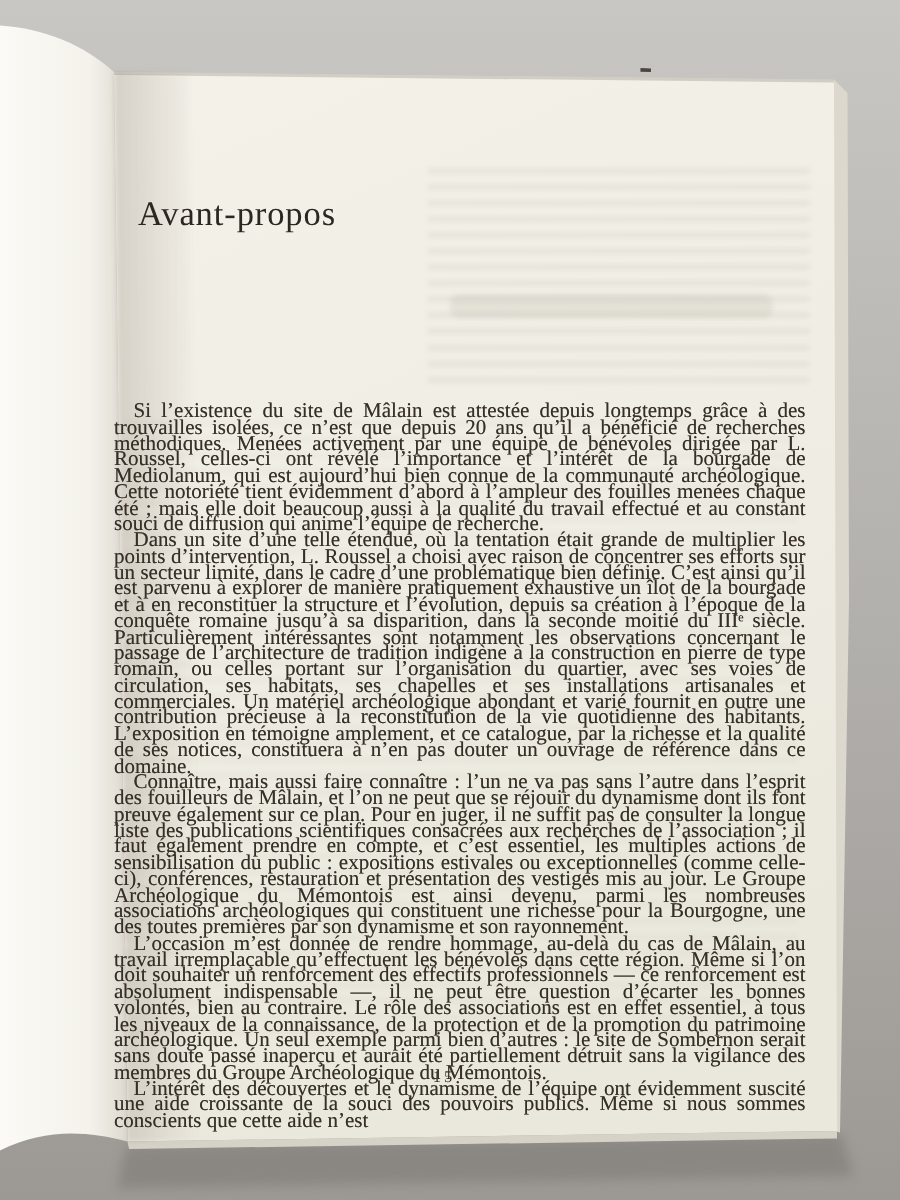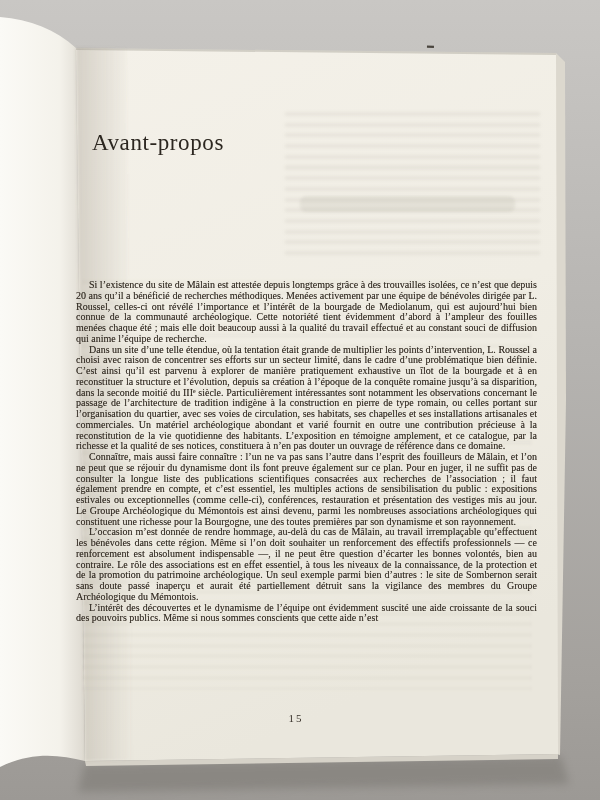--- a/index.html
+++ b/index.html
@@ -33,23 +33,23 @@
     top: 130px;
     margin: 0;
     font-size: 23px;
     font-weight: normal;
     letter-spacing: 0.6px;
     color: #2c2720;
   }
   .body-text {
     position: absolute;
     left: 76px;
-    top: 280px;
+    top: 270px;
     width: 461px;
-    font-size: 10px;
+    font-size: 14px;
     line-height: 10.75px;
     text-align: justify;
     color: #362f27;
     text-shadow: 0 0 0.4px rgba(54, 47, 39, 0.55);
   }
   .body-text p {
     margin: 0;
     text-indent: 13px;
     hyphens: auto;
   }

